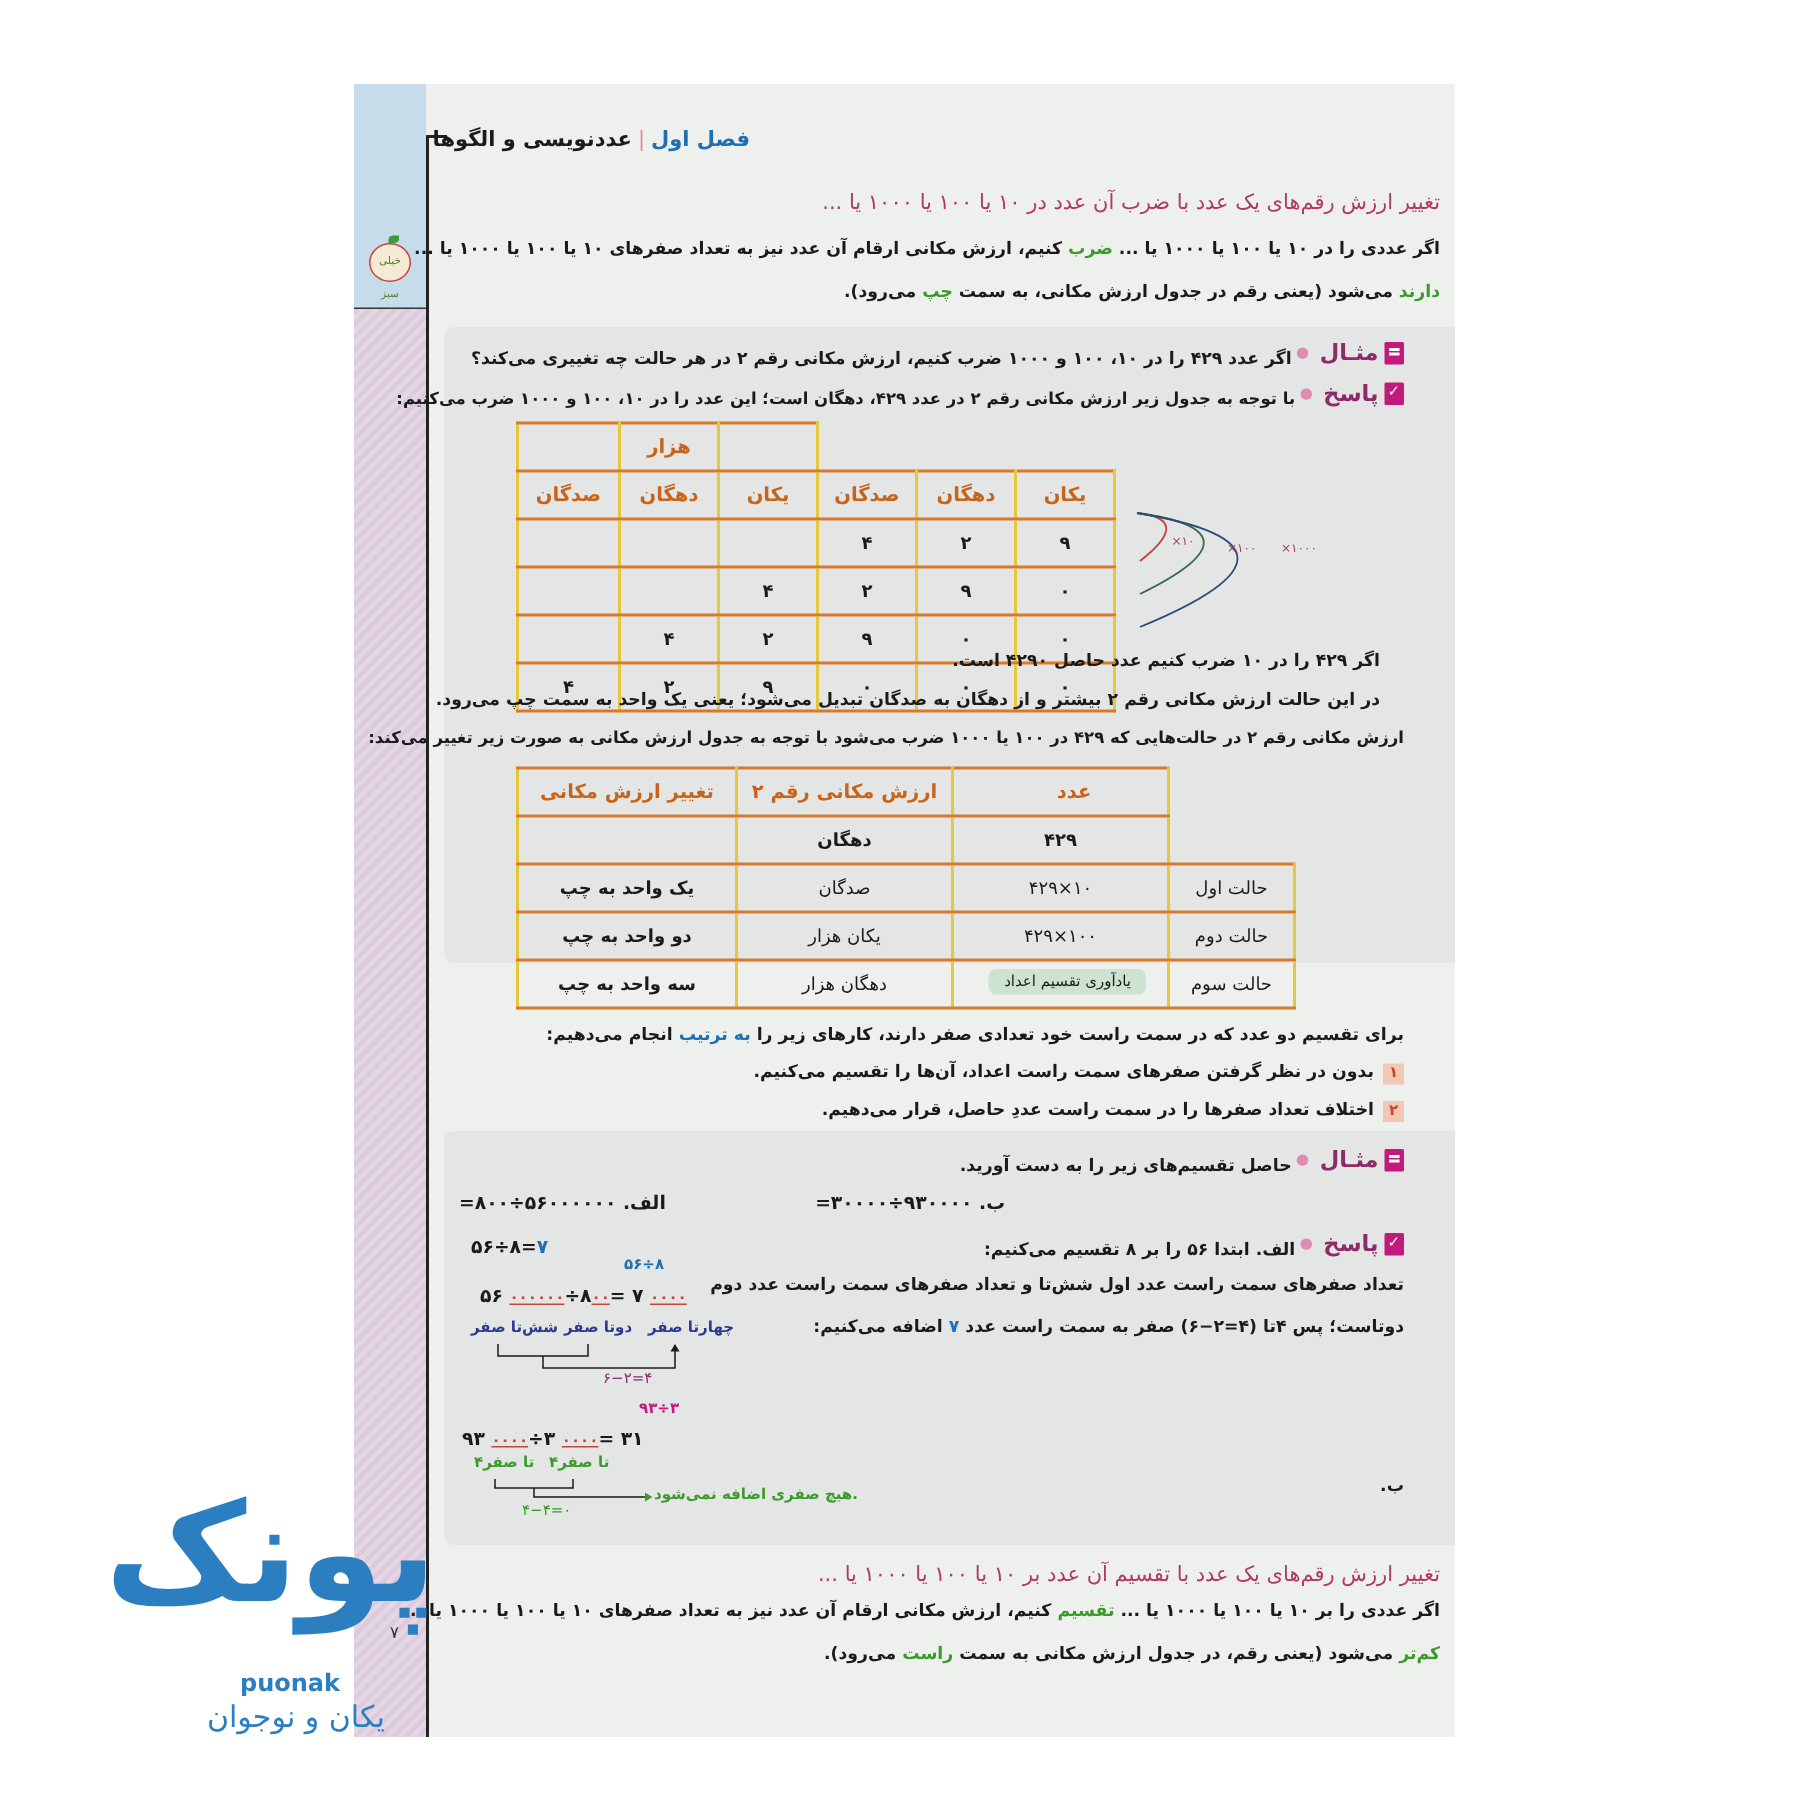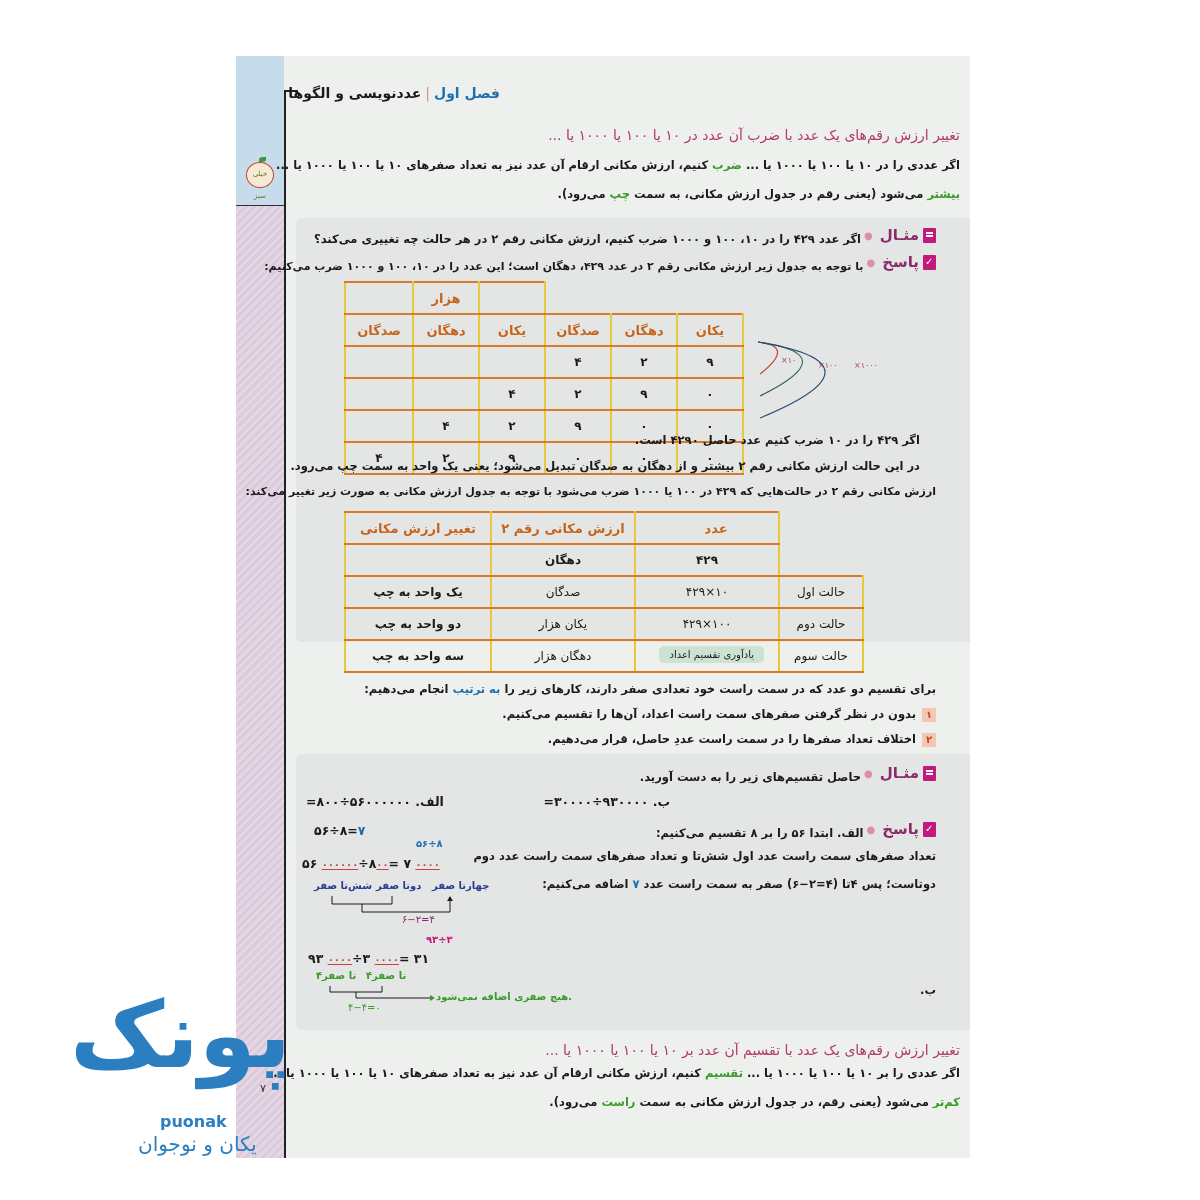--- a/index.html
+++ b/index.html
@@ -73,21 +73,21 @@
 
   <div class="chapter">
     <span class="num">فصل اول</span><span class="sep">|</span><span class="name">عددنویسی و الگوها</span>
   </div>
 
   <div class="heading-pink" style="right:10px; top:71px;">تغییر ارزش رقم‌های یک عدد با ضرب آن عدد در ۱۰ یا ۱۰۰ یا ۱۰۰۰ یا ...</div>
   <div class="txt rtl" style="right:10px; top:102px;">
     <span>اگر عددی را در ۱۰ یا ۱۰۰ یا ۱۰۰۰ یا ... </span><span class="green">ضرب</span><span> کنیم، ارزش مکانی ارقام آن عدد نیز به تعداد صفرهای ۱۰ یا ۱۰۰ یا ۱۰۰۰ یا ...</span>
   </div>
   <div class="txt rtl" style="right:10px; top:131px;">
-    <span class="green">بیشتر</span><span> می‌شود (یعنی رقم در جدول ارزش مکانی، به سمت </span><span class="green">چپ</span><span> می‌رود).</span>
+    <span class="green">دارند</span><span> می‌شود (یعنی رقم در جدول ارزش مکانی، به سمت </span><span class="green">چپ</span><span> می‌رود).</span>
   </div>
 
   <div class="ex-box" style="top:162px; height:424px;"></div>
   <div class="txt rtl" style="right:34px; top:170px;">
     <span class="tag">
         <span class="tag-icon"></span>
         <span class="tag-label">مثـال</span>
         <span class="tag-dot">●</span>
       </span><span>اگر عدد ۴۲۹ را در ۱۰، ۱۰۰ و ۱۰۰۰ ضرب کنیم، ارزش مکانی رقم ۲ در هر حالت چه تغییری می‌کند؟</span>
   </div>
@@ -231,21 +231,21 @@
   </div>
   <div class="txt rtl" style="right:34px; top:793px;">تعداد صفرهای سمت راست عدد اول شش‌تا و تعداد صفرهای سمت راست عدد دوم</div>
   <div class="txt rtl" style="right:34px; top:821px;">
     <span>دوتاست؛ پس ۴تا (۴=۲−۶) صفر به سمت راست عدد </span><span class="blue">۷</span><span> اضافه می‌کنیم:</span>
   </div>
 
   <div class="math" style="left:78px; top:767px;">
     <span>۵۶÷۸=</span><span class="blue">۷</span>
   </div>
   <div class="small-label blue" style="left:180px; top:782px;">۵۶÷۸</div>
-  <div class="math" style="left:66px; top:800px;">
+  <div class="math" style="left:84px; top:800px;">
     <span>۵۶</span>
     <span class="zeros">۰۰۰۰۰۰</span><span>÷۸</span><span class="zeros">۰۰</span><span>= ۷</span>
     <span class="zeros">۰۰۰۰</span>
   </div>
   <div class="small-label navy" style="left:78px; top:824px;">شش‌تا صفر</div>
   <div class="small-label navy" style="left:140px; top:824px;">دوتا صفر</div>
   <div class="small-label navy" style="left:196px; top:824px;">چهارتا صفر</div>
   <svg style="position:absolute; left:90px; top:838px;" width="140" height="24">
     <path d="M6 2 V10 H66 V2 M36 10 V18 H124 V4" stroke="#1a1a1a" fill="none" stroke-width="1"></path>
     <path d="M121 7 L124 2 L127 7 Z" fill="#1a1a1a"></path>

